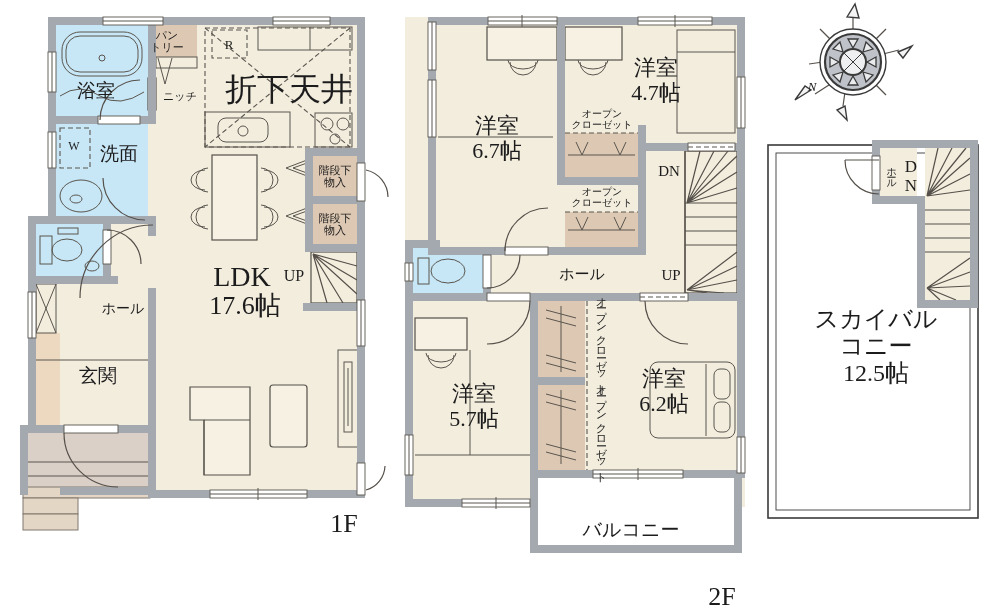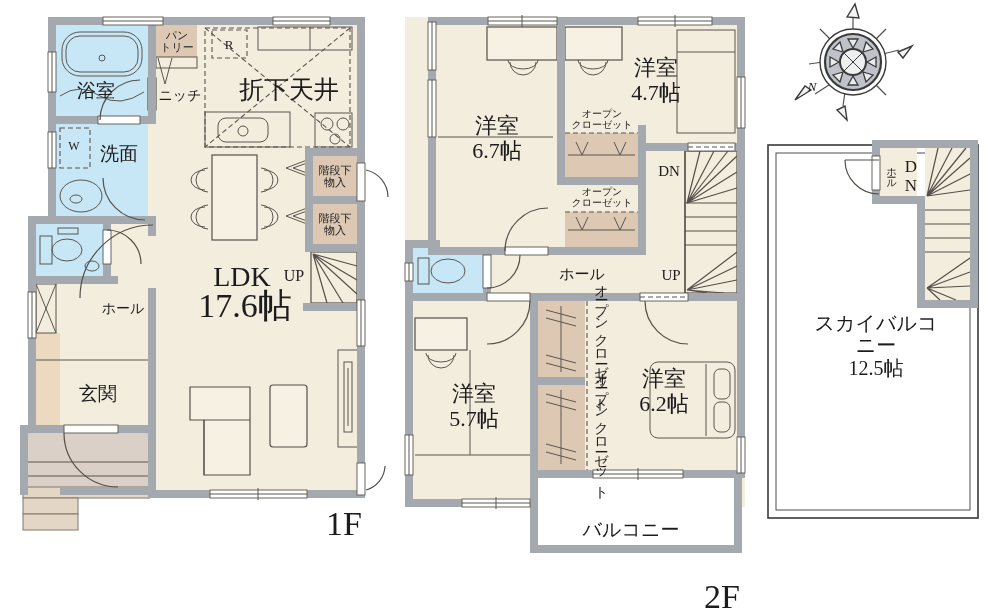--- a/index.html
+++ b/index.html
@@ -3,24 +3,24 @@
 <meta charset="utf-8">
 <style>
   html,body{margin:0;padding:0;background:#ffffff;}
   .stage{position:relative;width:999px;height:609px;background:#ffffff;overflow:hidden;
          font-family:"Liberation Serif","DejaVu Serif",serif;color:#1f1f1f;}
   .stage svg{position:absolute;left:0;top:0;}
   .lbl{position:absolute;transform:translate(-50%,-50%);text-align:center;white-space:pre-line;
        line-height:1.12;color:#1c1c1c;font-family:"Liberation Serif","DejaVu Serif",serif;}
   .vlbl{position:absolute;transform:translate(-50%,-50%);writing-mode:vertical-rl;text-orientation:upright;
         white-space:pre;line-height:1;color:#1c1c1c;font-family:"Liberation Serif","DejaVu Serif",serif;}
-  .s9{font-size:14px}.s10{font-size:10px}.s11{font-size:11px}.s12{font-size:12px}
+  .s9{font-size:11px}.s10{font-size:10px}.s11{font-size:11px}.s12{font-size:12px}
   .s13{font-size:13px}.s14{font-size:14px}.s15{font-size:15px}.s16{font-size:16px}
-  .s17{font-size:17px}.s19{font-size:19px}.s20{font-size:20px}.s22{font-size:22px}
-  .s25{font-size:25px}.s26{font-size:34px}.s28{font-size:28px}
+  .s17{font-size:17px}.s19{font-size:19px}.s20{font-size:24px}.s22{font-size:22px}
+  .s25{font-size:32px}.s26{font-size:26px}.s28{font-size:28px}
   .it{font-style:italic}
   
   .w{fill:#a4a9b0}          
   .rm{fill:#f3edde}         
   .wa{fill:#c7e6f6}         
   .cl{fill:#ddc8b3}         
   .sh{fill:#ecd9c0}         
   .po{fill:#dbd0c8}         
   .st{fill:#e3d6c4;stroke:#80786e;stroke-width:1}
   .ln{stroke:#55504a;stroke-width:1.2;fill:none}
@@ -395,29 +395,29 @@
     <g fill="#f4f4f4" stroke="#3a3a3a" stroke-width="1.4">
       <path d="M-6,-45 L2,-58 L6,-44 Z"></path>
       <path d="M45,-10 L59,-16 L50,-4 Z"></path>
       <path d="M-8,44 L-6,58 L-16,48 Z"></path>
       <path d="M-42,28 L-58,38 L-48,24 Z"></path>
     </g>
   </g>
 </svg>
 
   <div class="lbl s19" style="left:96px;top:91px">浴室</div>
-  <div class="lbl s11" style="left:177px;top:41px">パン
+  <div class="lbl s11" style="left:167px;top:41px">パン
 トリー</div>
   <div class="lbl s9" style="left:180px;top:96px">ニッチ</div>
   <div class="lbl s13" style="left:229px;top:45px">R</div>
   <div class="lbl s25" style="left:289px;top:90px">折下天井</div>
   <div class="lbl s12" style="left:74px;top:147px">W</div>
   <div class="lbl s19" style="left:119px;top:154px">洗面</div>
   <div class="lbl s14" style="left:123px;top:309px">ホール</div>
-  <div class="lbl s19" style="left:98px;top:394px">玄関</div>
+  <div class="lbl s19" style="left:98px;top:376px">玄関</div>
   <div class="lbl s28" style="left:242px;top:277px">LDK</div>
   <div class="lbl s16" style="left:294px;top:276px">UP</div>
   <div class="lbl s26" style="left:245px;top:306px">17.6帖</div>
   <div class="lbl s11" style="left:335px;top:176px">階段下
 物入</div>
   <div class="lbl s11" style="left:335px;top:224px">階段下
 物入</div>
   <div class="lbl s26" style="left:344px;top:524px">1F</div>
 
   <div class="lbl s22" style="left:497px;top:139px">洋室

